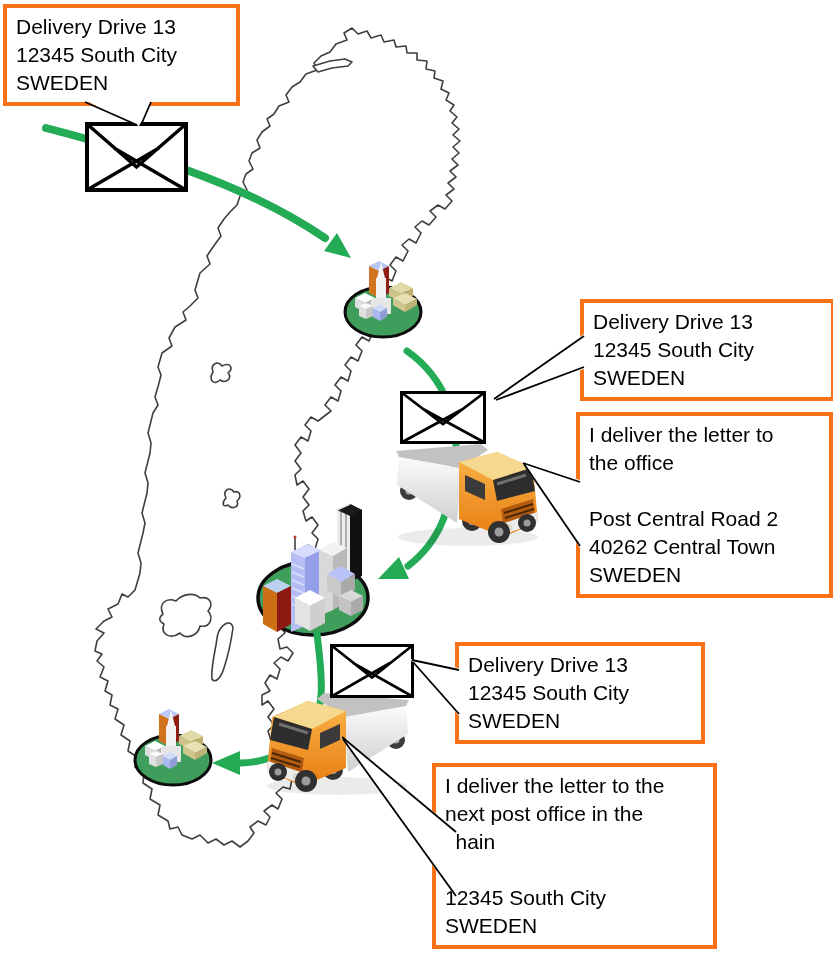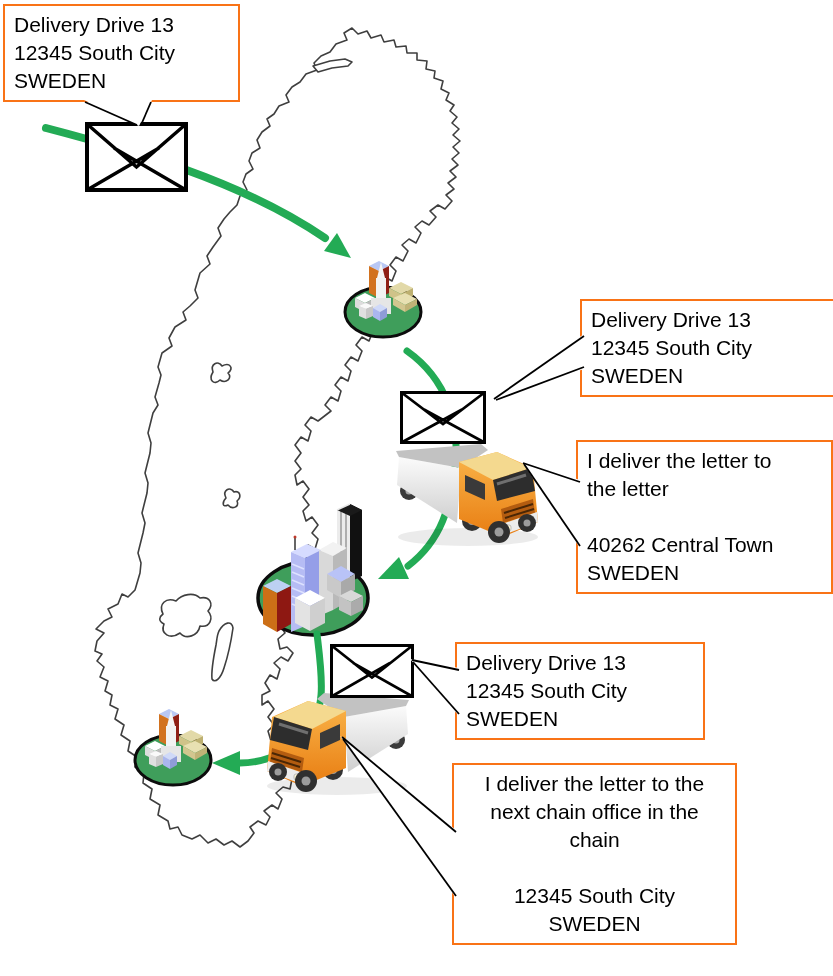--- a/index.html
+++ b/index.html
@@ -1,20 +1,20 @@
 <!DOCTYPE html>
 <html><head>
 <meta charset="utf-8">
 <style>
   html,body{margin:0;padding:0;background:#fff;}
   #canvas{position:relative;width:833px;height:976px;overflow:hidden;background:#fff;
           font-family:"Liberation Sans",sans-serif;}
   #scene{position:absolute;left:0;top:0;z-index:1;}
   #tails{position:absolute;left:0;top:0;z-index:3;pointer-events:none;}
-  .callout{position:absolute;z-index:2;background:#fff;border:2px solid #f97316;
+  .callout{position:absolute;z-index:2;background:#fff;border:4px solid #f97316;
            padding:5px 9px;font-size:21px;line-height:28px;color:#000;box-sizing:border-box;}
   .line{min-height:28px;white-space:nowrap;}
 </style>
 </head>
 <body>
 
 <div id="canvas">
 
 <svg id="scene" width="833" height="976" viewBox="0 0 833 976">
   <defs>
@@ -164,37 +164,38 @@
   <div class="line">12345 South City</div>
   <div class="line">SWEDEN</div>
 </div>
 
 <div class="callout" style="left:580px;top:299px;width:255px;">
   <div class="line">Delivery Drive 13</div>
   <div class="line">12345 South City</div>
   <div class="line">SWEDEN</div>
 </div>
 
-<div class="callout" style="left:576px;top:412px;width:257px;margin-top:28px;">
+<div class="callout" style="left:576px;top:412px;width:257px;">
   <div class="line">I deliver the letter to</div>
-  <div class="line">the letter</div>
+  <div class="line">the office</div>
   <div class="line"></div>
+  <div class="line">Post Central Road 2</div>
   <div class="line">40262 Central Town</div>
   <div class="line">SWEDEN</div>
 </div>
 
 <div class="callout" style="left:455px;top:642px;width:250px;">
   <div class="line">Delivery Drive 13</div>
   <div class="line">12345 South City</div>
   <div class="line">SWEDEN</div>
 </div>
 
-<div class="callout" style="left:452px;top:763px;width:285px;text-align:center;">
+<div class="callout" style="left:432px;top:763px;width:285px;">
   <div class="line">I deliver the letter to the</div>
-  <div class="line">next chain office in the</div>
+  <div class="line">next post office in the</div>
   <div class="line">chain</div>
   <div class="line"></div>
   <div class="line">12345 South City</div>
   <div class="line">SWEDEN</div>
 </div>
 
 <svg id="tails" width="833" height="976" viewBox="0 0 833 976">
   <g>
     <polygon points="84,100 152,100 139,126" fill="#fff"></polygon>
     <line x1="85" y1="102" x2="137" y2="125" stroke="#000" stroke-width="1.8"></line>

